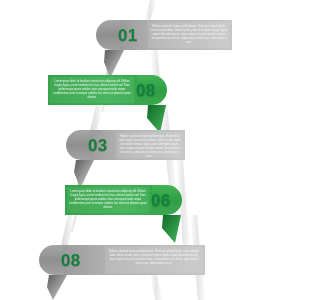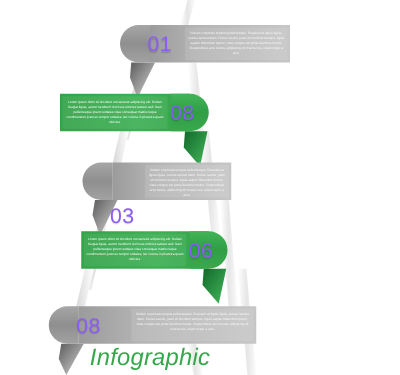--- a/index.html
+++ b/index.html
@@ -9,22 +9,22 @@
     font-family:"Liberation Sans", sans-serif;
     overflow:hidden;
     position:relative;
   }
   #stage{position:absolute;inset:0;width:240px;height:300px;}
   #stage svg{position:absolute;left:0;top:0;}
 
   
   .num{
     position:absolute;
-    color:#8b5cf6;
-    font-weight:normal;
+    color:#15803d;
+    font-weight:bold;
     font-size:17px;
     letter-spacing:.3px;
     line-height:1;
     text-shadow:0 1px 1px rgba(0,0,0,.18);
     pointer-events:none;
     white-space:nowrap;
   }
   
   .para{
     position:absolute;
@@ -169,24 +169,23 @@
       <rect x="105" y="247" width="98" height="26" fill="#ffffff" opacity="0.10"></rect>
     </g>
   </svg>
 
   <div class="num" style="left:118px;top:27px;">01</div>
   <div class="para gray" style="left:150px;top:25px;width:78px;">Nullam corporate tempus pellentesque. Praesent at ligula ligula, cursus laoreet diam. Donec iaculis, justo sit tincidunt tempus, ligula sapien bibendum ipsum, vitae congue est porta faucibus metus. Suspendisse arcu lectus, adipiscing sit viverra nec, ullamcorper a arcu.</div>
 
   <div class="num" style="left:136px;top:82px;">08</div>
   <div class="para" style="left:52px;top:80px;width:80px;">Lorem ipsum dolor sit tincidunt consectetur adipiscing elit. Nullam feugiat ligula, auctor hendrerit nisl risus ultricies laoreet sed. Nam pellentesque ipsum sodales vitae consequat mattis neque condimentum justo eu tempor sodales, leo viverra in pharetra quam ultricies.</div>
 
-  <div class="num" style="left:88px;top:137px;margin-top:27px;">03</div>
+  <div class="num" style="left:88px;top:137px;">03</div>
   <div class="para gray" style="left:118px;top:135px;width:63px;">Nullam corporate tempus pellentesque. Praesent at ligula ligula, cursus laoreet diam. Donec iaculis, justo sit tincidunt tempus, ligula sapien bibendum ipsum, vitae congue est porta faucibus metus. Suspendisse arcu lectus, adipiscing sit viverra nec, ullamcorper a arcu.</div>
 
   <div class="num" style="left:151px;top:192px;">06</div>
   <div class="para" style="left:69px;top:190px;width:78px;">Lorem ipsum dolor sit tincidunt consectetur adipiscing elit. Nullam feugiat ligula, auctor hendrerit nisl risus ultricies laoreet sed. Nam pellentesque ipsum sodales vitae consequat mattis neque condimentum justo eu tempor sodales, leo viverra in pharetra quam ultricies.</div>
 
   <div class="num" style="left:61px;top:252px;">08</div>
   <div class="para gray" style="left:107px;top:250px;width:94px;">Nullam corporate tempus pellentesque. Praesent at ligula ligula, cursus laoreet diam. Donec iaculis, justo sit tincidunt tempus, ligula sapien bibendum ipsum, vitae congue est porta faucibus metus. Suspendisse arcu lectus, adipiscing sit viverra nec, ullamcorper a arcu.</div>
 
-  <div class="title">Infographic</div>
 
 </div>
 
 </body></html>

